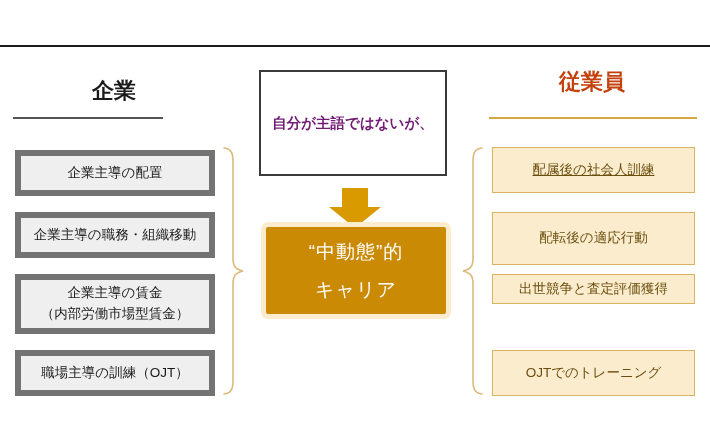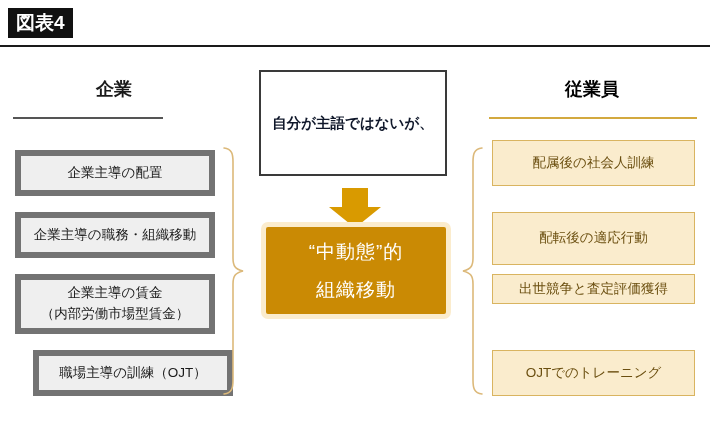--- a/index.html
+++ b/index.html
@@ -49,26 +49,26 @@
     top: 45px;
     width: 710px;
     height: 2px;
     background: #1a1a1a;
   }
 
   
   .col-head {
     position: absolute;
     text-align: center;
-    font-size: 18px;
+    font-size: 22px;
     font-weight: bold;
     line-height: 1;
   }
   .col-head.left  { left: 13px;  top: 80px; width: 202px; color: #1a1a1a; }
-  .col-head.right { left: 489px; top: 80px; width: 206px; color: #000000; }
+  .col-head.right { left: 489px; top: 71px; width: 206px; color: #c2410c; }
 
   .head-rule {
     position: absolute;
     height: 2px;
   }
   .head-rule.left  { left: 13px;  top: 117px; width: 150px; background: #555555; }
   .head-rule.right { left: 489px; top: 117px; width: 208px; background: #d3a93f; }
 
   
   .item-box {
@@ -110,21 +110,21 @@
     border: 2px solid #3a3a3a;
     background: #ffffff;
     display: flex;
     flex-direction: column;
     align-items: center;
     justify-content: center;
     text-align: center;
     font-size: 14.5px;
     font-weight: bold;
     line-height: 1.85;
-    color: #0f172a;
+    color: #701a75;
     gap: 32px;
   }
 
   
   .arrow-wrap {
     position: absolute;
     left: 329px;
     top: 188px;
     width: 52px;
     height: 40px;
@@ -178,71 +178,70 @@
     pointer-events: none;
   }
   .brace.left  { left: 221px; }
   .brace.right { left: 459px; }
   .brace svg { display: block; }
 </style>
 </head>
 <body>
 
 <div class="title-row">
-  <span class="fig-badge">図表4</span>
 </div>
 <div class="title-rule"></div>
 
 <div class="col-head left">企業</div>
 <div class="head-rule left"></div>
 
 <div class="item-box left" style="top:150px;height:46px;">
   <span class="item-line">企業主導の配置</span>
 </div>
 <div class="item-box left" style="top:212px;height:46px;">
   <span class="item-line">企業主導の職務・組織移動</span>
 </div>
 <div class="item-box left" style="top:274px;height:60px;">
   <span class="item-line">企業主導の賃金</span>
   <span class="item-line">（内部労働市場型賃金）</span>
 </div>
-<div class="item-box left" style="top:350px;height:46px;margin-left:18px;">
+<div class="item-box left" style="top:350px;height:46px;">
   <span class="item-line">職場主導の訓練（OJT）</span>
 </div>
 
 <div class="brace left">
   <svg width="26" height="250" viewBox="0 0 26 250" fill="none" xmlns="http://www.w3.org/2000/svg">
     <path d="M3 2 C11 3 12 8 12 16 L12 112 C12 120 14 123 22 125 C14 127 12 130 12 138 L12 234 C12 242 11 247 3 248" stroke="#dcb97a" stroke-width="1.6" fill="none" stroke-linecap="round"></path>
   </svg>
 </div>
 
 <div class="callout">
   <span>自分が主語ではないが、</span>
 </div>
 
 <div class="arrow-wrap">
   <div class="arrow-shaft"></div>
   <div class="arrow-head"></div>
 </div>
 
 <div class="center-box">
   <span>“中動態”的</span>
-  <span>組織移動</span>
+  <span>キャリア</span>
 </div>
 
 <div class="brace right">
   <svg width="26" height="250" viewBox="0 0 26 250" fill="none" xmlns="http://www.w3.org/2000/svg">
     <path d="M23 2 C15 3 14 8 14 16 L14 112 C14 120 12 123 4 125 C12 127 14 130 14 138 L14 234 C14 242 15 247 23 248" stroke="#dcb97a" stroke-width="1.6" fill="none" stroke-linecap="round"></path>
   </svg>
 </div>
 
 <div class="col-head right">従業員</div>
 <div class="head-rule right"></div>
 
-<div class="item-box right" style="top:140px;height:46px;">
+<div class="item-box right" style="top:147px;height:46px;text-decoration:underline;">
   <span class="item-line">配属後の社会人訓練</span>
 </div>
 <div class="item-box right" style="top:212px;height:53px;">
   <span class="item-line">配転後の適応行動</span>
 </div>
 <div class="item-box right" style="top:274px;height:30px;">
   <span class="item-line">出世競争と査定評価獲得</span>
 </div>
 <div class="item-box right" style="top:350px;height:46px;">
   <span class="item-line">OJTでのトレーニング</span>

